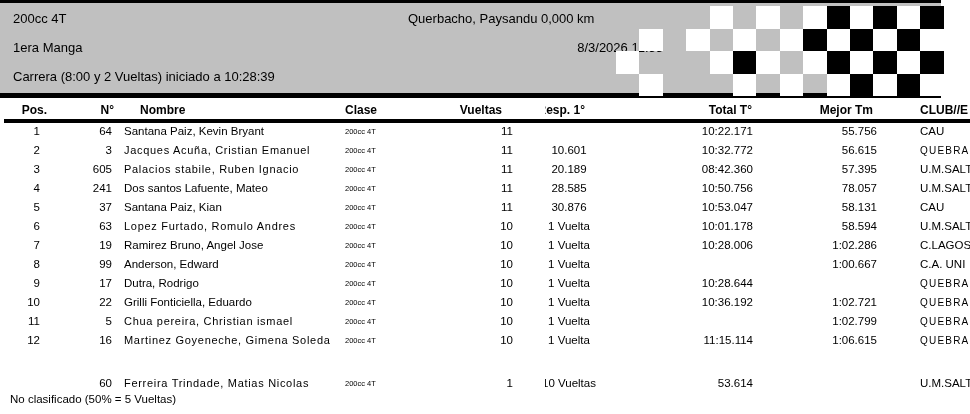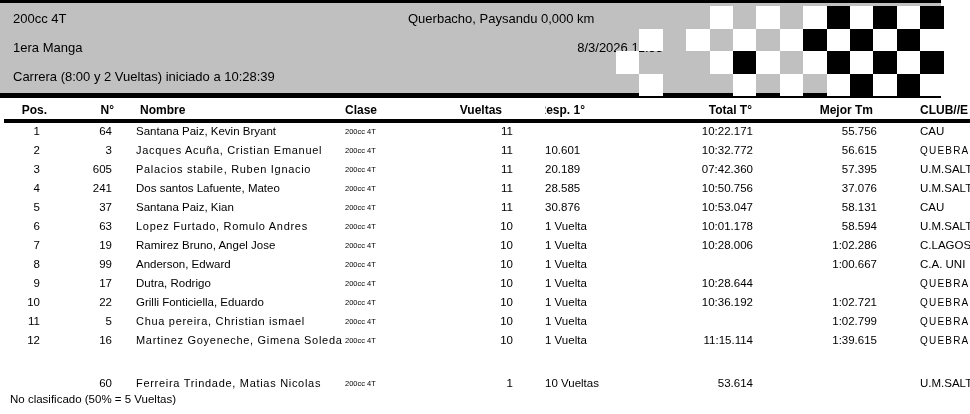--- a/index.html
+++ b/index.html
@@ -34,24 +34,24 @@
   .th-gap span{white-space:nowrap;padding-right:15px;}
   .th-total{left:650px;width:102px;text-align:right;}
   .th-best{left:771px;width:102px;text-align:right;}
   .th-club{left:920px;}
   .header-rule{position:absolute;left:4px;top:119px;width:966px;height:4px;background:#000;}
   
   .trow{position:absolute;left:0;width:970px;height:19px;line-height:19px;font-size:11.5px;}
   .trow>div{position:absolute;top:0;height:19px;white-space:nowrap;}
   .c-pos{left:8px;width:32px;text-align:right;}
   .c-num{left:60px;width:52px;text-align:right;}
-  .c-name{left:136px;}
+  .c-name{left:124px;}
   .c-clase{left:345px;font-size:7.5px;}
   .c-laps{left:460px;width:53px;text-align:right;}
-  .c-gap{left:545px;width:55px;overflow:hidden;display:flex;justify-content:flex-start;}
+  .c-gap{left:545px;width:55px;overflow:hidden;display:flex;justify-content:center;}
   .c-gap span{white-space:nowrap;padding-right:7px;}
   .c-total{left:650px;width:103px;text-align:right;}
   .c-best{left:771px;width:106px;text-align:right;}
   .c-club{left:920px;width:50px;overflow:hidden;}
   .sp{letter-spacing:0.7px;font-size:11px;}
   .spc{letter-spacing:1.2px;font-size:10px;}
   .nc-label{position:absolute;left:10px;top:356px;height:19px;line-height:19px;font-size:11.5px;white-space:nowrap;margin-top:34px;}
 </style>
 </head>
 <body>
@@ -144,35 +144,35 @@
     </div>
     <div class="trow" style="top: 160px;">
       <div class="c-pos">3</div>
       <div class="c-num">605</div>
       <div class="c-name sp">Palacios stabile, Ruben Ignacio</div>
       <div class="c-clase">200cc 4T</div>
       <div class="c-laps">11</div>
       <div class="c-gap">
         <span>20.189</span>
       </div>
-      <div class="c-total">07:42.360</div>
+      <div class="c-total">08:42.360</div>
       <div class="c-best">57.395</div>
       <div class="c-club">U.M.SALT</div>
     </div>
     <div class="trow" style="top: 179px;">
       <div class="c-pos">4</div>
       <div class="c-num">241</div>
       <div class="c-name">Dos santos Lafuente, Mateo</div>
       <div class="c-clase">200cc 4T</div>
       <div class="c-laps">11</div>
       <div class="c-gap">
         <span>28.585</span>
       </div>
       <div class="c-total">10:50.756</div>
-      <div class="c-best">37.076</div>
+      <div class="c-best">78.057</div>
       <div class="c-club">U.M.SALT</div>
     </div>
     <div class="trow" style="top: 198px;">
       <div class="c-pos">5</div>
       <div class="c-num">37</div>
       <div class="c-name">Santana Paiz, Kian</div>
       <div class="c-clase">200cc 4T</div>
       <div class="c-laps">11</div>
       <div class="c-gap">
         <span>30.876</span>
@@ -259,21 +259,21 @@
     <div class="trow" style="top: 331px;">
       <div class="c-pos">12</div>
       <div class="c-num">16</div>
       <div class="c-name sp">Martinez Goyeneche, Gimena Soleda</div>
       <div class="c-clase">200cc 4T</div>
       <div class="c-laps">10</div>
       <div class="c-gap">
         <span>1 Vuelta</span>
       </div>
       <div class="c-total">11:15.114</div>
-      <div class="c-best">1:39.615</div>
+      <div class="c-best">1:06.615</div>
       <div class="c-club spc">QUEBRAC</div>
     </div>
     <div class="trow" style="top: 374px;">
       <div class="c-pos"></div>
       <div class="c-num">60</div>
       <div class="c-name sp">Ferreira Trindade, Matias Nicolas</div>
       <div class="c-clase">200cc 4T</div>
       <div class="c-laps">1</div>
       <div class="c-gap">
         <span>10 Vueltas</span>

